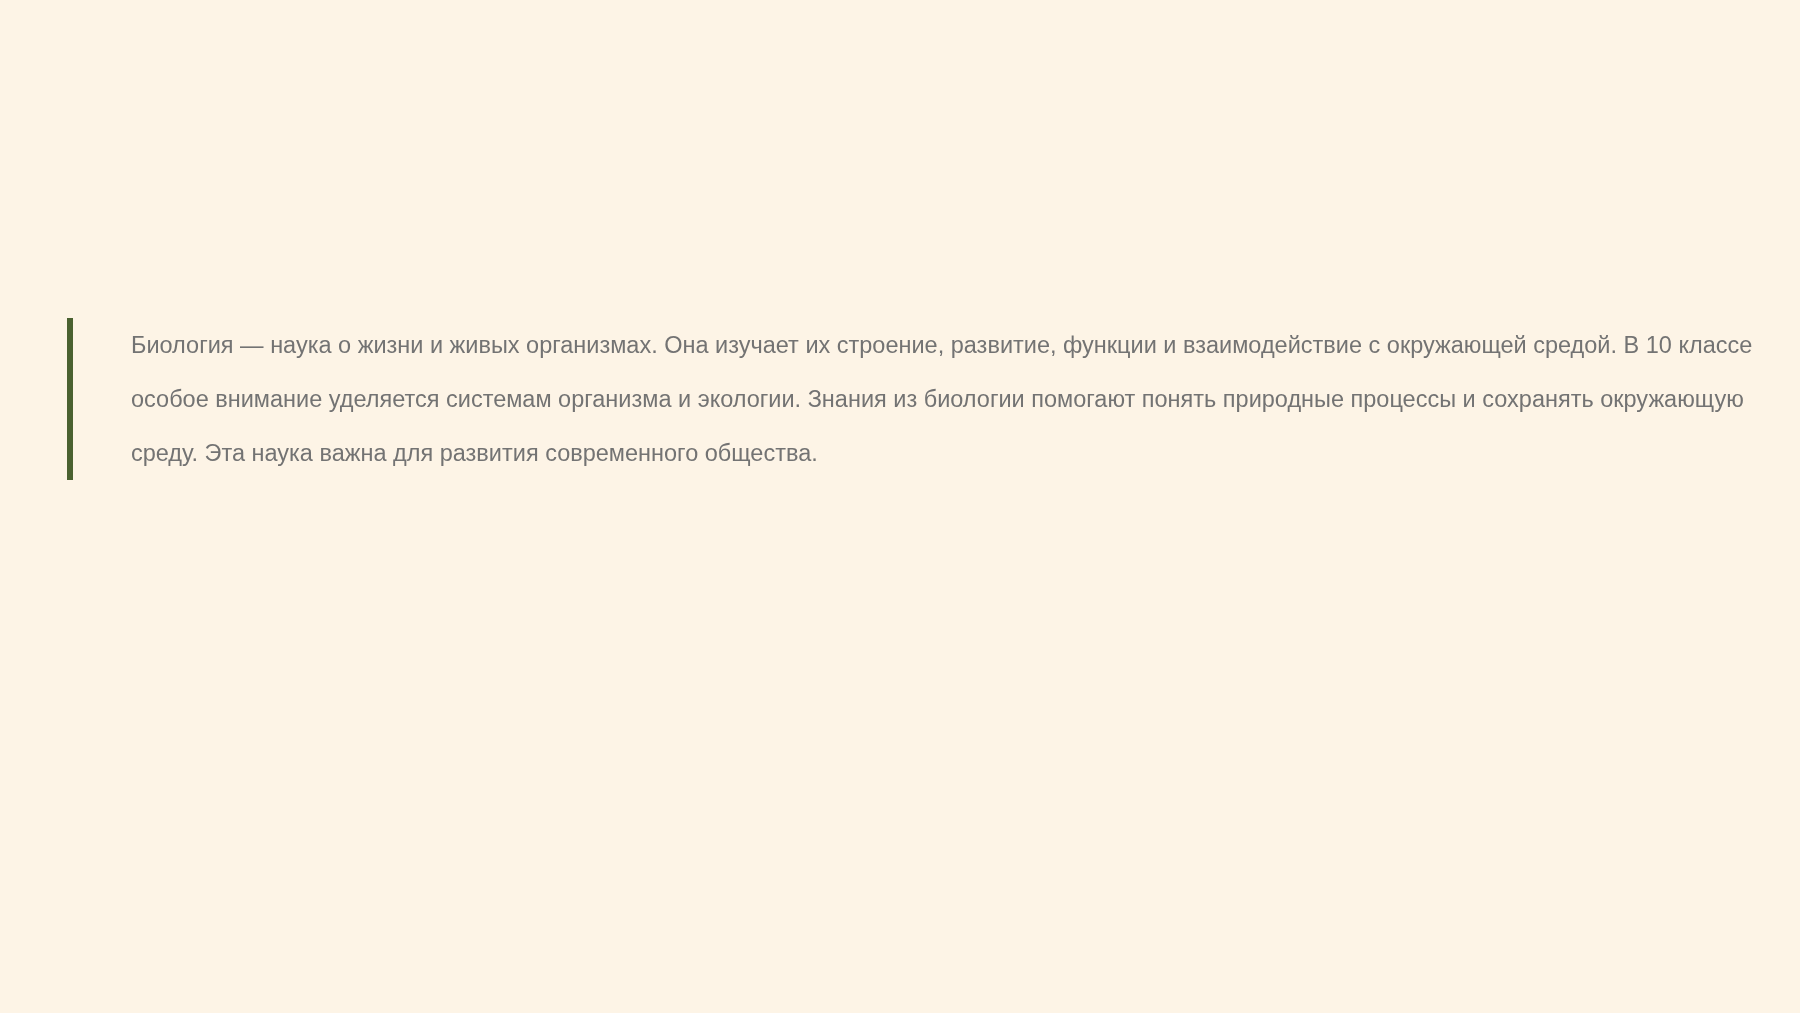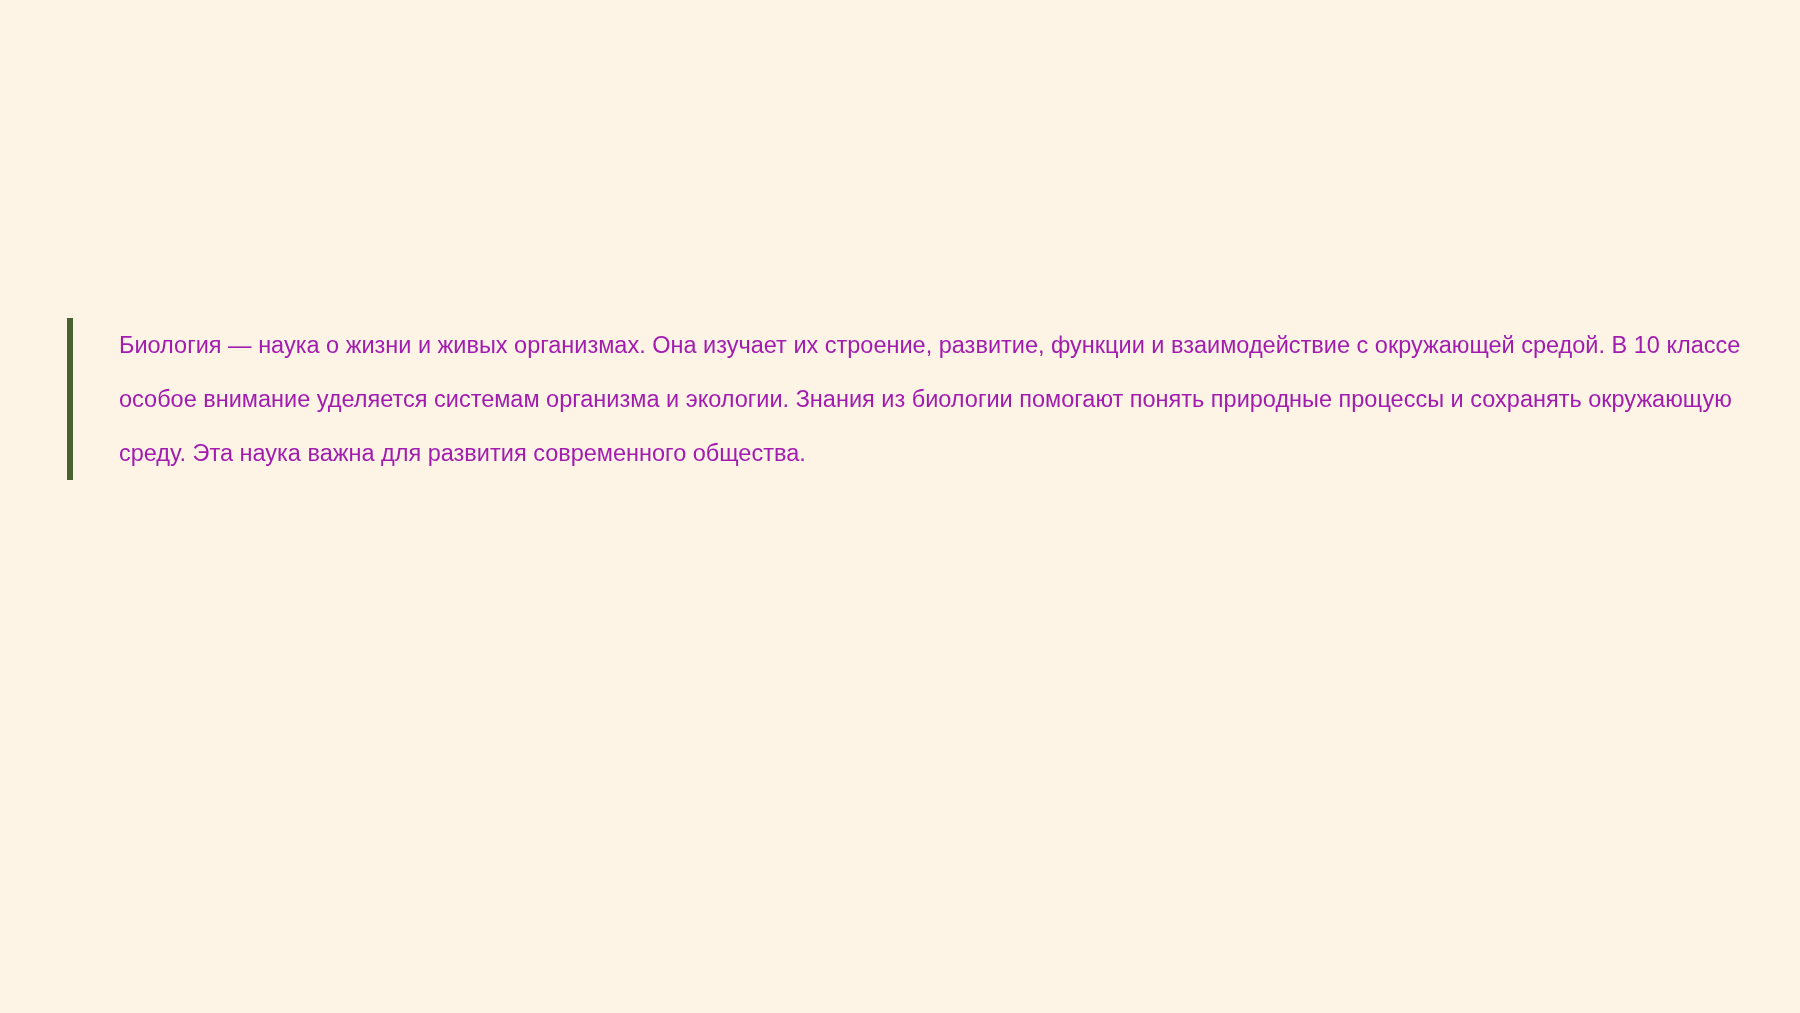--- a/index.html
+++ b/index.html
@@ -43,28 +43,28 @@
 
   #body-block {
     position: relative;
     margin-top: 28px;
     padding-left: 46px;
     border-left: 6px solid #4a6130;
     box-sizing: border-box;
   }
 
   #body-paragraph {
-    margin: 0;
+    margin: 12px;
     padding: 0;
     max-width: 1635px;
     font-family: "Liberation Sans", "DejaVu Sans", sans-serif;
     font-weight: 400;
     font-size: 23.5px;
     line-height: 54px;
-    color: #a21caf;
+    color: #737373;
     text-align: left;
   }
 </style>
 </head>
 <body>
 
 <div id="slide">
 
   <div id="content">
 

